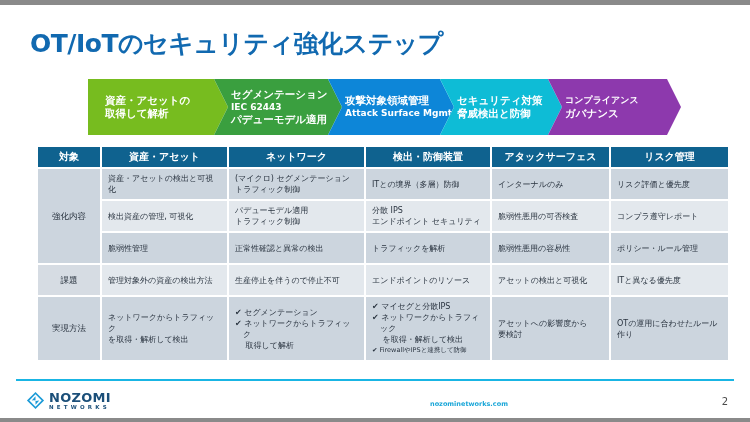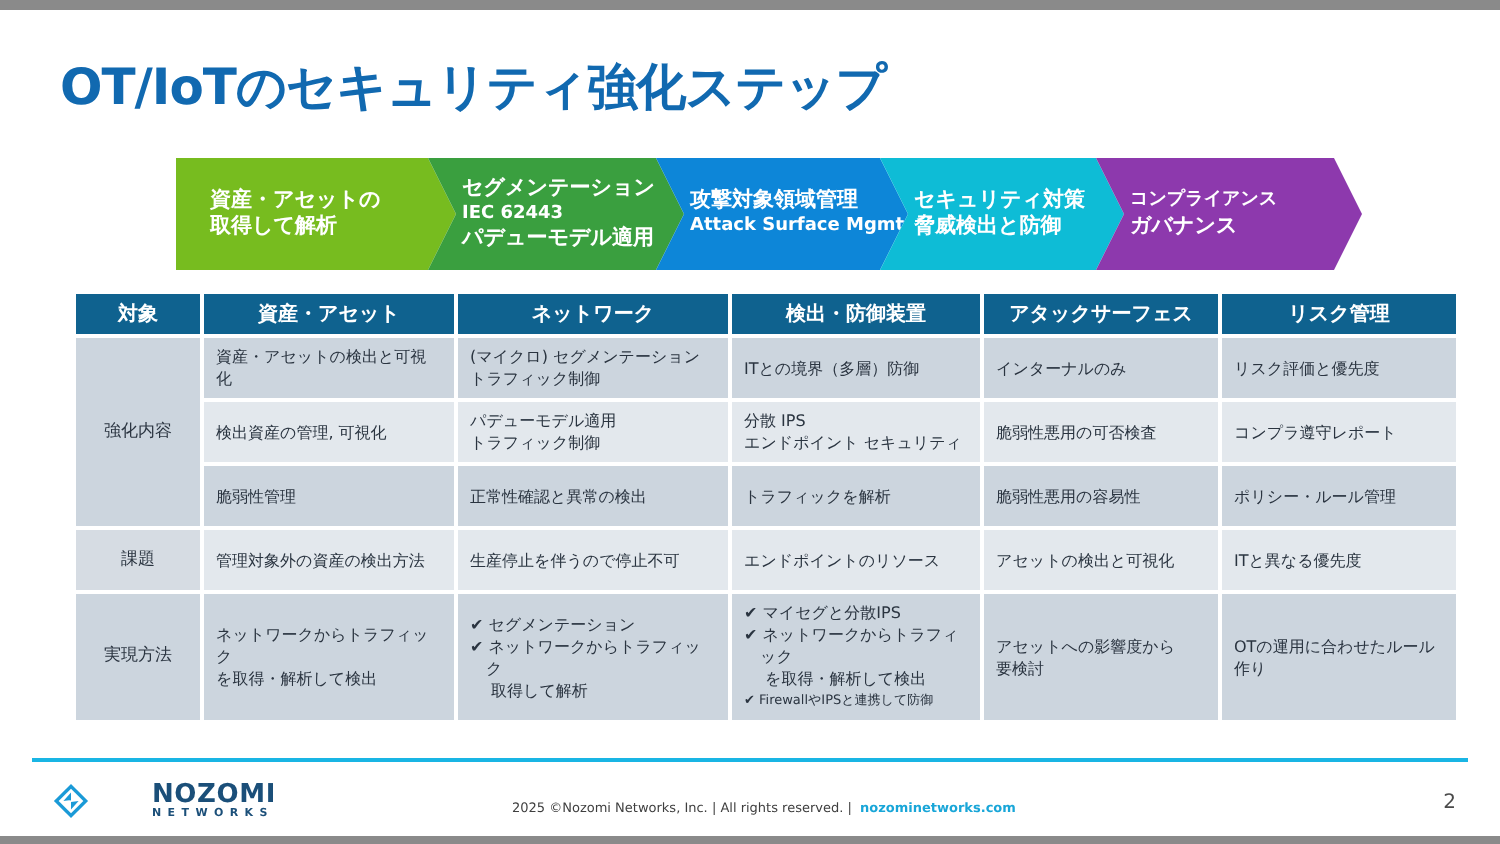--- a/index.html
+++ b/index.html
@@ -114,21 +114,20 @@
     width: 718px;
     height: 2px;
     background: #19b5e4;
   }
   .logo {
     position: absolute;
     left: 26px;
     top: 386px;
     display: flex;
     align-items: center;
-    gap: 27px;
   }
   .logo-mark { width: 19px; height: 19px; margin-right: 4px; }
   .logo-text { line-height: 1; }
   .logo-text .n1 {
     display: block;
     font-size: 13px;
     font-weight: bold;
     color: #1b4f79;
     letter-spacing: 0.3px;
   }
@@ -327,17 +326,16 @@
       <polygon points="20,2 38,20 20,38 2,20" fill="#1a9ad7"></polygon>
       <polygon points="20,7 33,20 20,33 7,20" fill="#ffffff"></polygon>
       <polygon points="12,20 20,11 20,21 28,20 20,29 20,19" fill="#1a9ad7"></polygon>
     </svg>
     <span class="logo-text">
       <span class="n1">NOZOMI</span>
       <span class="n2">NETWORKS</span>
     </span>
   </div>
 
-  <div class="copyright">2025 ©Nozomi Networks, Inc.  |  All rights reserved.  |</div>
   <div class="weblink">nozominetworks.com</div>
   <div class="pagenum">2</div>
 
 </div>
 
 </body></html>

